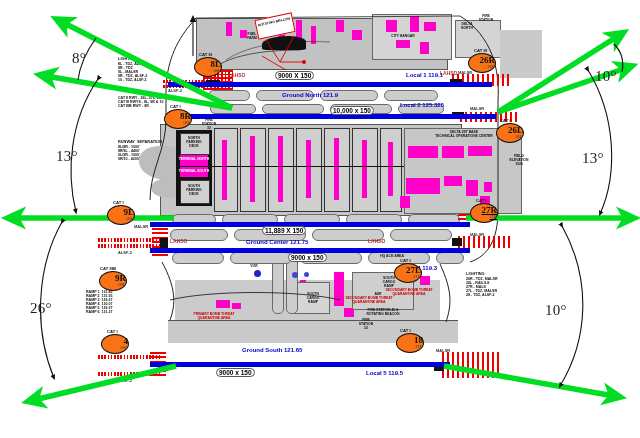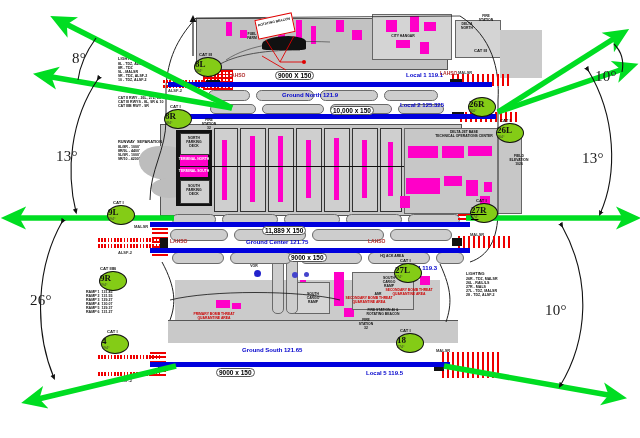--- a/index.html
+++ b/index.html
@@ -17,21 +17,21 @@
   .rwy-lbl{position:absolute;font-size:6.5px;font-weight:bold;color:#000;
            background:#ffffff;padding:0 2px;border-radius:6px;white-space:nowrap;
            border:.5px solid #555;}
   .freq{position:absolute;font-size:6px;font-weight:bold;color:#0000cc;
         white-space:nowrap;}
   .lahso{position:absolute;font-size:5px;font-weight:bold;color:#b03030;}
   .malsr{position:absolute;font-size:4px;font-weight:bold;color:#333;}
 
   
   .rwy-id{position:absolute;width:26px;height:18px;border:1.1px solid #111;
-          border-radius:50%;background:#84cc16;text-align:left;z-index:22;}
+          border-radius:50%;background:#f97316;text-align:right;z-index:22;}
   .rwy-id b{display:block;font-family:"Liberation Serif",serif;font-size:9px;
             line-height:10px;font-weight:bold;color:#111;margin-top:1px;}
   .rwy-id i{display:block;font-style:normal;font-size:3.6px;line-height:4px;color:#333;}
   .cat{position:absolute;font-size:4.2px;font-weight:bold;color:#111;white-space:nowrap;z-index:22;}
 
   
   .tblock{position:absolute;font-size:3.6px;line-height:4.3px;color:#111;
           font-weight:bold;white-space:pre;}
   .tblock.hd{font-size:3.9px;}
   .mini{position:absolute;font-size:3.4px;line-height:4px;color:#111;
@@ -275,21 +275,21 @@
     <i>084°</i>
   </div>
 
   <div class="cat" style="left:170px;top:104px;">CAT I</div>
   <div class="rwy-id" style="left:164px;top:109px;">
     <b>8R</b>
     <i>084°</i>
   </div>
 
   <div class="cat" style="left:474px;top:48px;">CAT III</div>
-  <div class="rwy-id" style="left:468px;top:53px;margin-top:44px;">
+  <div class="rwy-id" style="left:468px;top:53px;">
     <b>26R</b>
     <i>264°</i>
   </div>
 
   <div class="cat" style="left:500px;top:118px;">CAT I</div>
   <div class="rwy-id" style="left:496px;top:123px;">
     <b>26L</b>
     <i>264°</i>
   </div>
 
@@ -459,18 +459,18 @@
       <path d="M614,44 C622,52 624,62 622,72"></path>
 
       <path d="M588,70 C616,116 618,174 600,214" marker-start="url(#ah)" marker-end="url(#ah)"></path>
 
       <path d="M562,226 C592,280 588,340 560,386" marker-start="url(#ah)" marker-end="url(#ah)"></path>
     </g>
   </svg>
 
   <div class="angle" style="left:72px;top:50px;">8°</div>
   <div class="angle" style="left:56px;top:148px;">13°</div>
-  <div class="angle" style="left:30px;top:292px;">26°</div>
+  <div class="angle" style="left:30px;top:300px;">26°</div>
   <div class="angle" style="left:595px;top:68px;">10°</div>
   <div class="angle" style="left:582px;top:150px;">13°</div>
   <div class="angle" style="left:545px;top:302px;">10°</div>
 
 </div>
 
 </body></html>

